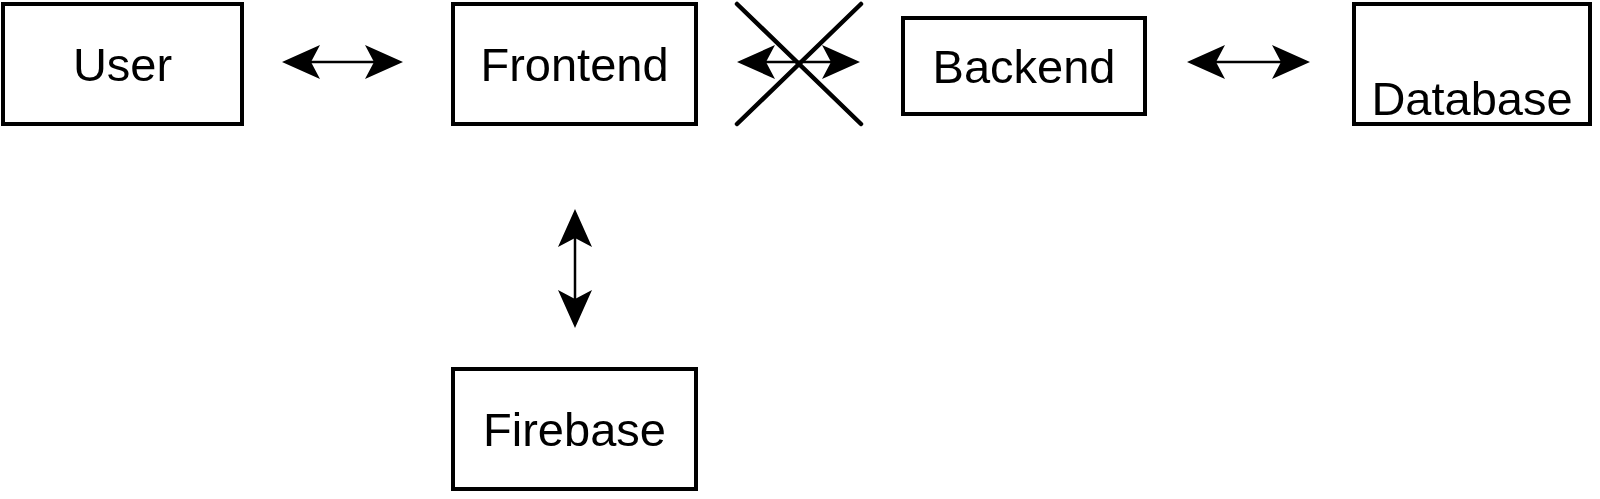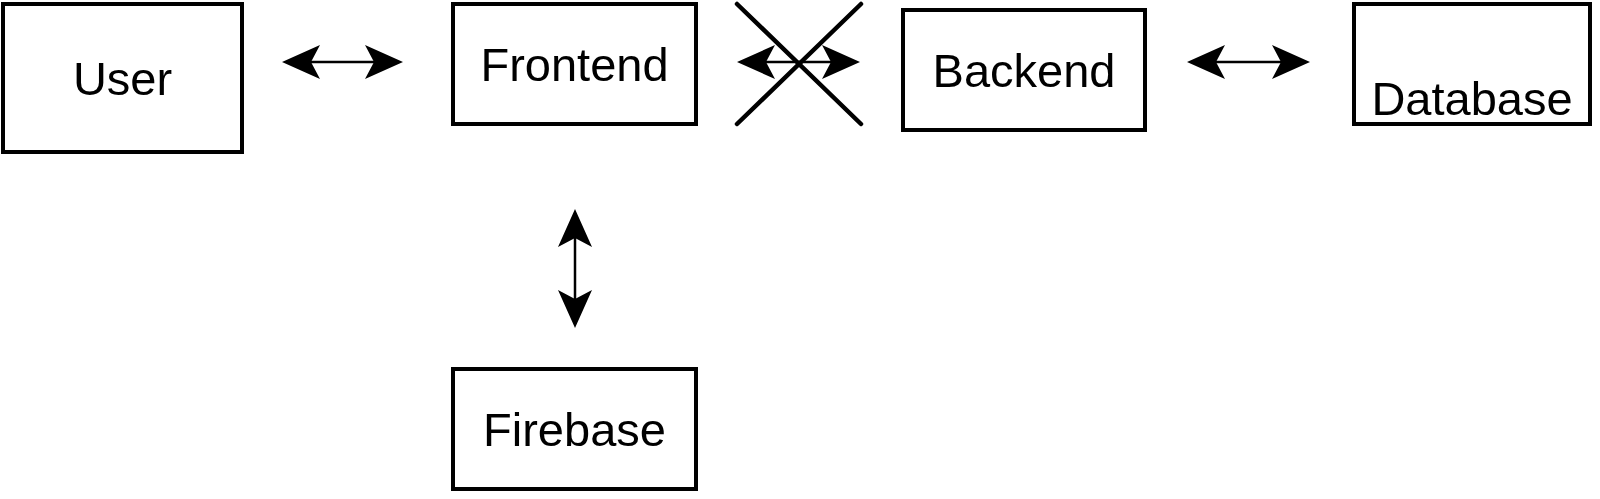--- a/index.html
+++ b/index.html
@@ -28,23 +28,23 @@
     border: 4px solid #000000;
     background: #ffffff;
     display: flex;
     align-items: center;
     justify-content: center;
     font-size: 47px;
     color: #000000;
     line-height: 1;
     white-space: nowrap;
   }
-  .node-user     { left: 1px;    top: 2px;   width: 243px; height: 152px; }
+  .node-user     { left: 1px;    top: 2px;   width: 243px; height: 124px; }
   .node-frontend { left: 451px;  top: 2px;   width: 247px; height: 124px; align-items: center; }
-  .node-backend  { left: 901px;  top: 8px;   width: 246px; height: 124px; }
+  .node-backend  { left: 901px;  top: 16px;   width: 246px; height: 100px; }
   .node-database { left: 1352px; top: 2px;   width: 240px; height: 124px; align-items: flex-end; }
   .node-firebase { left: 451px;  top: 367px; width: 247px; height: 124px; }
 </style>
 </head>
 <body>
 
 <div class="canvas">
 
   <svg class="edges-layer" width="1600" height="499" viewBox="0 0 1600 499" xmlns="http://www.w3.org/2000/svg">
 

